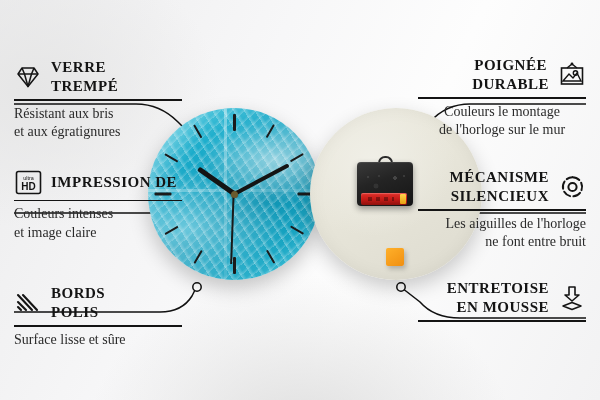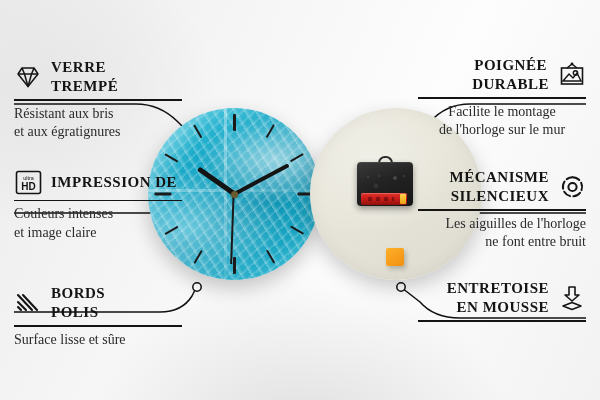--- a/index.html
+++ b/index.html
@@ -245,21 +245,21 @@
           <circle cx="17.5" cy="11" r="2.2" fill="none" stroke="#141414" stroke-width="1.4"></circle>
         </svg>
       </span>
       <span class="feat-title">
         <span>POIGNÉE</span><br>
         <span>DURABLE</span>
       </span>
     </div>
     <div class="feat-rule"></div>
     <div class="feat-desc">
-      <span>Facilite le montage</span><br>
+      <span>Couleurs le montage</span><br>
       <span>de l'horloge sur le mur</span>
     </div>
   </div>
 
   <div class="feat right" id="f-mecanisme">
     <div class="feat-head">
       <span class="ficon">
         <svg width="27" height="26" viewBox="0 0 27 26">
           <g fill="none" stroke="#141414" stroke-width="2" stroke-linecap="round">
             <path d="M13.5,3.2 a9.6,9.6 0 1,1 -0.01,0" stroke-dasharray="7.5 3.2"></path>

